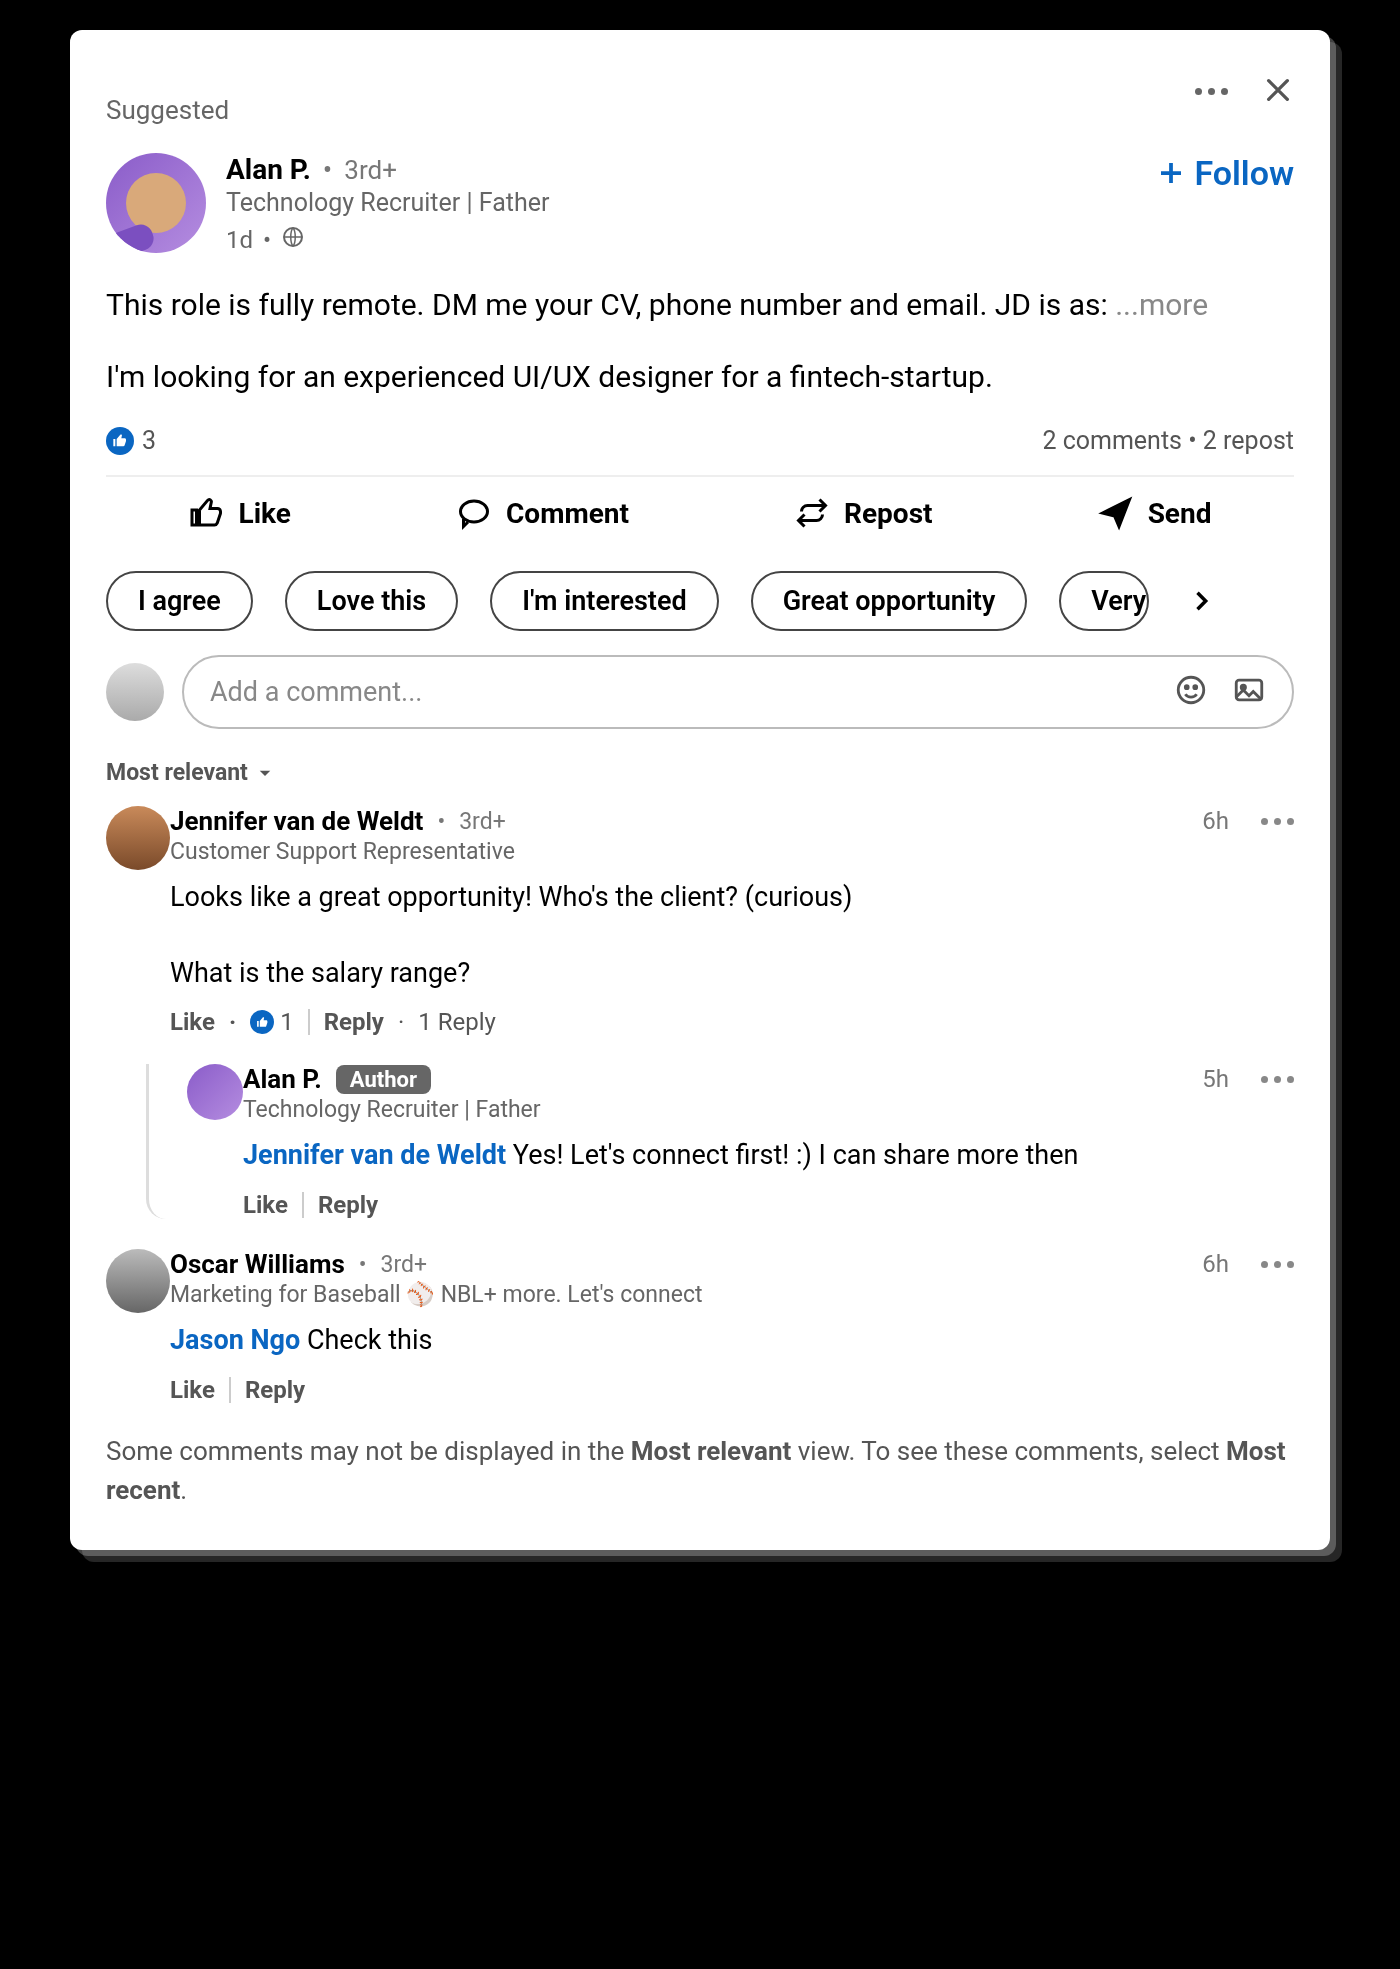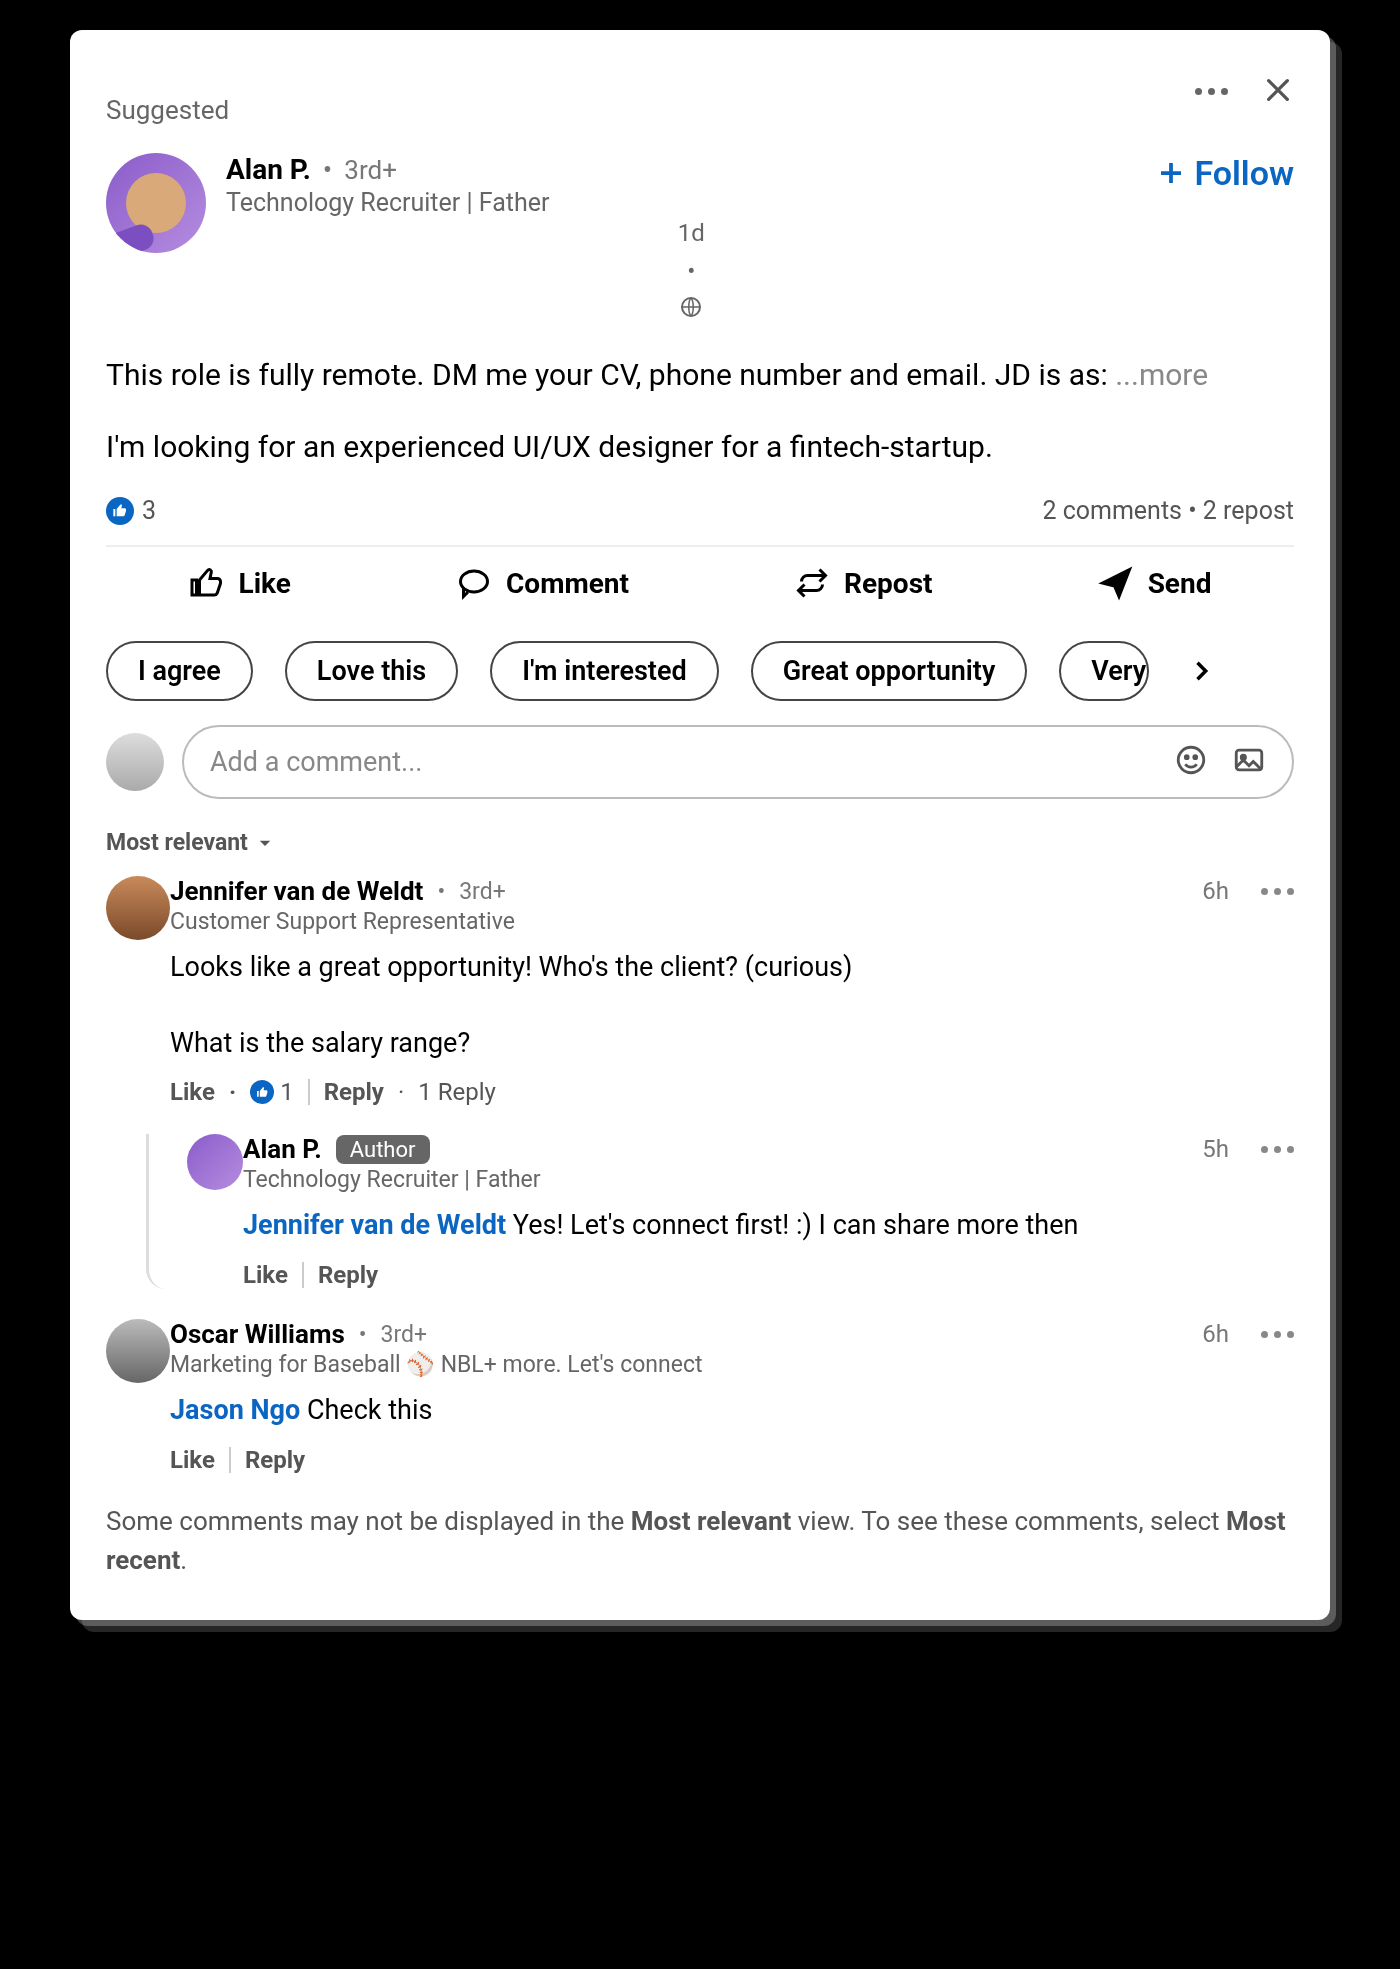--- a/index.html
+++ b/index.html
@@ -62,21 +62,21 @@
   .avatar-face{
     width:60px;height:60px;border-radius:50%;
     background:#d9a97a;position:relative;
   }
   .post-meta { margin-left: 20px; flex: 1; }
   .name-row { display: flex; align-items: center; gap: 12px; font-size: 28px; }
   .name-row .name { font-weight: 700; }
   .name-row .sep { color:#777; }
   .name-row .degree { color:#777; font-size:26px;}
   .headline { color:#666; font-size: 25px; margin-top:2px;}
-  .time-row { display:flex; align-items:center; gap:10px; color:#666; font-size:24px; margin-top:2px;flex-direction:column;}
+  .time-row { display:flex; align-items:center; gap:10px; color:#666; font-size:24px; margin-top:8px;}
   .globe-icon svg{width:24px;height:24px;fill:#666;}
   .follow-btn {
     color:#0a66c2; font-size:34px; font-weight:600;
     display:flex;align-items:center;gap:8px;
     cursor:pointer;
   }
   .follow-btn svg{width:30px;height:30px;stroke:#0a66c2;stroke-width:3;fill:none;}
   .post-body { font-size:30px; line-height:1.45; margin-bottom:26px;}
   .post-body p{margin-bottom:28px;}
   .post-body .more{color:#888;}
@@ -150,21 +150,21 @@
   .cactions{
     display:flex;align-items:center;gap:14px;
     color:#555;font-size:24px;font-weight:700;margin-top:16px;
   }
   .cactions .divider{width:2px;height:26px;background:#ccc;}
   .cactions .react-mini{display:flex;align-items:center;gap:6px;font-weight:400;}
   .cactions .react-mini .react-circle{width:24px;height:24px;}
   .cactions .react-mini .react-circle svg{width:13px;height:13px;}
   .author-badge{
     background:#666;color:#fff;border-radius:8px;
-    padding:2px 14px;font-size:22px;font-weight:400;
+    padding:2px 14px;font-size:22px;font-weight:700;
   }
   .reply-thread{
     margin-left:40px;border-left:3px solid #ddd;padding-left:38px;
     border-bottom-left-radius:20px;margin-bottom:30px;
   }
   .reply-thread .comment{margin-bottom:0;}
   .avatar-sm.reply{width:56px;height:56px;background:linear-gradient(135deg,#8a5cc9,#b58de0);}
   .footer-note{
     color:#555;font-size:26px;line-height:1.5;margin-top:20px;
   }

